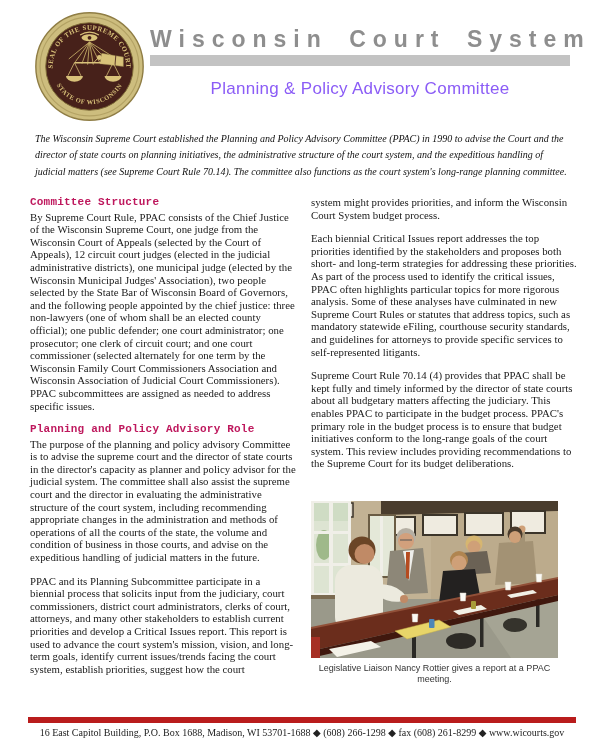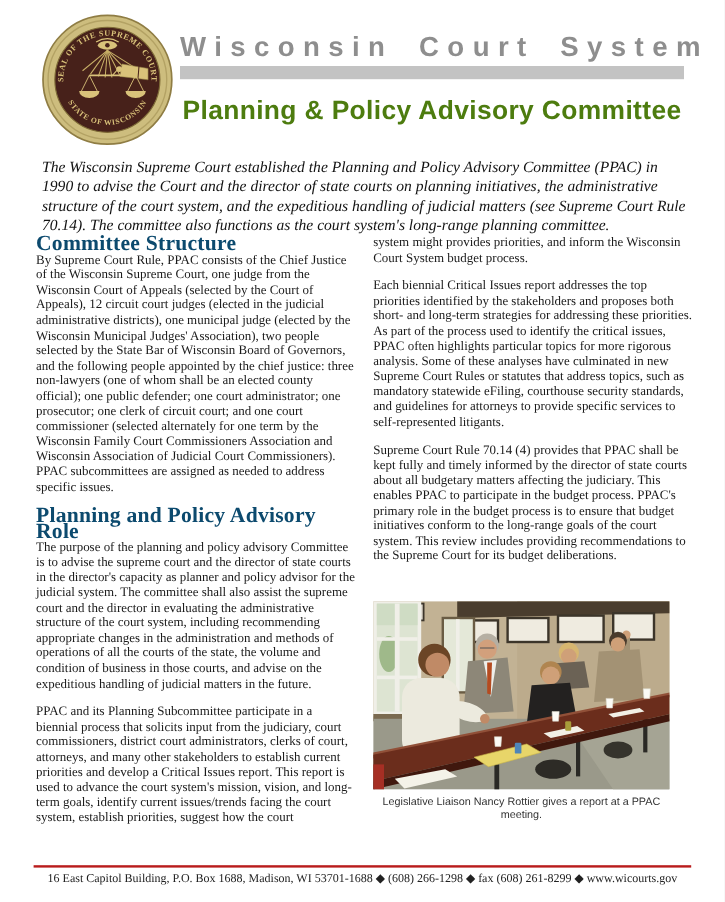--- a/index.html
+++ b/index.html
@@ -12,53 +12,53 @@
   
   .seal { position:absolute; left:33px; top:9px; width:113px; height:115px; }
   .masthead { position:absolute; left:150px; top:28px; width:420px; }
   .masthead-title {
     font-family:"Liberation Sans", sans-serif; font-weight:600;
     font-size:23px; color:#8e8e8e; letter-spacing:7px; word-spacing:8px;
     white-space:nowrap; line-height:1;text-align:right;
   }
   .masthead-bar { height:11px; background:#c3c3c3; margin-top:4px; }
   .masthead-subtitle {
-    font-family:"Liberation Sans", sans-serif; font-weight:bold;
-    font-size:22px; color:#4d7c0f; text-align:center; margin-top:13px;
+    font-family:"Liberation Sans", sans-serif; font-weight:normal;
+    font-size:17px; color:#8b5cf6; text-align:center; margin-top:13px;
     letter-spacing:0.3px; white-space:nowrap;
   }
 
   
   .intro {
     position:absolute; left:35px; top:131px; width:537px;
-    font-style:italic; font-size:13px; line-height:16.4px; color:#111;
+    font-style:italic; font-size:10px; line-height:16.4px; color:#111;
   }
 
   
   .columns { position:absolute; left:30px; top:196px; width:548px; display:flex; gap:14px; }
   .col { width:267px; font-size:10.8px; line-height:12.6px; color:#191919; }
   .col h3 {
-    font-family:Liberation Serif, serif; font-size:18px; font-weight:bold;
-    color:#0c4a6e; margin:0 0 2px 0; letter-spacing:0.2px;
+    font-family:Liberation Mono, monospace; font-size:11px; font-weight:bold;
+    color:#be185d; margin:0 0 2px 0; letter-spacing:0.2px;
   }
   .col h3.sec-gap { margin-top:8px; }
   .col p { margin:0 0 11px 0; }
 
   
   .figure { margin-top:31px; width:247px; }
   .photo { display:block; width:247px; height:157px; }
   .caption {
     font-family:"Liberation Sans", sans-serif; font-size:9px; color:#333;
     text-align:center; margin-top:5px; line-height:11px;
   }
 
   
   .footer {
     position:absolute; left:28px; right:28px; bottom:13px;
-    border-top:2px solid #b91c1c; padding-top:4px;
+    border-top:6px solid #b91c1c; padding-top:4px;
     text-align:center; font-size:10px; color:#222; line-height:12px;
   }
 </style>
 </head>
 <body>
 
 <div class="page">
 
   <svg class="seal" viewBox="0 0 120 120" aria-hidden="true">
     <circle cx="60" cy="60" r="57" fill="#cdbd7e" stroke="#8f7d44" stroke-width="1.5"></circle>

